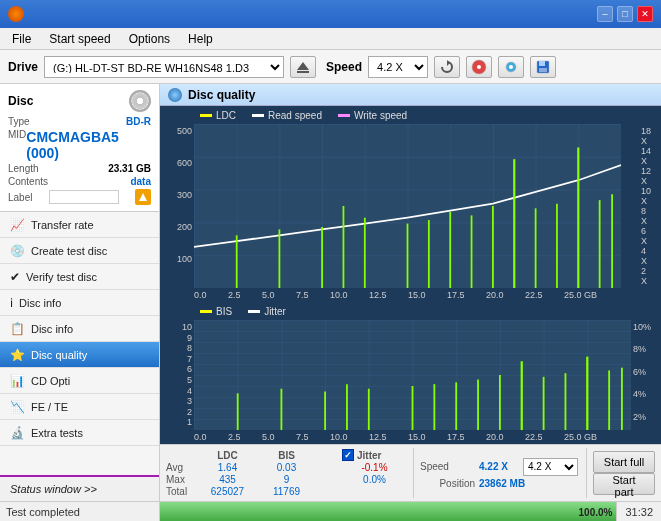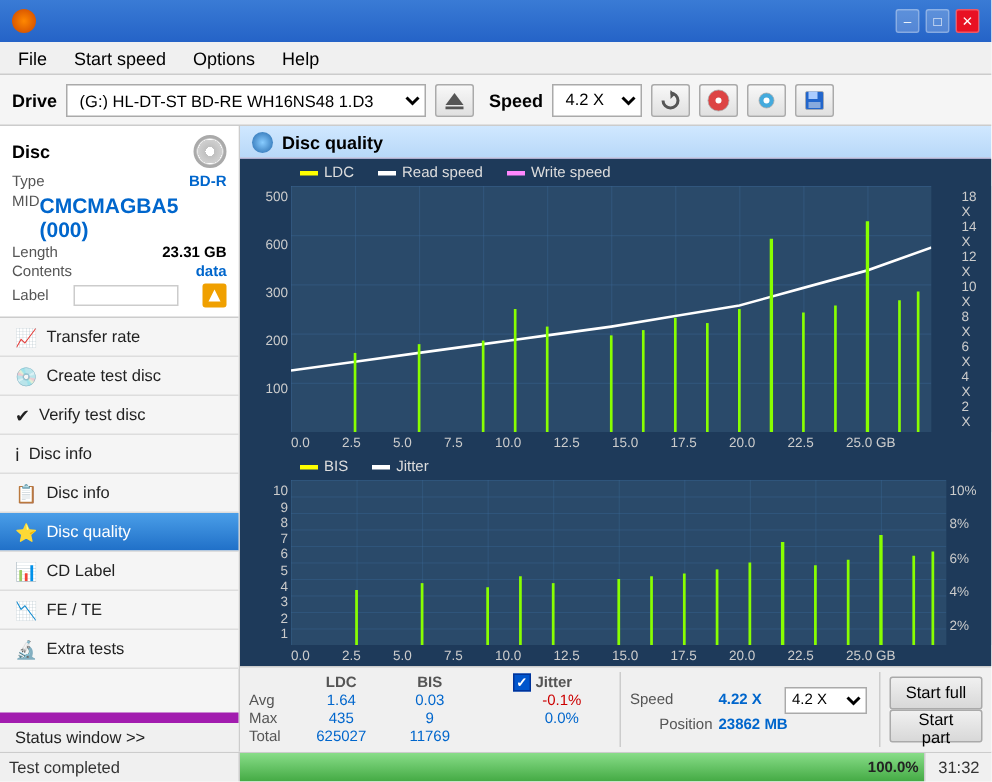--- a/index.html
+++ b/index.html
@@ -177,24 +177,25 @@
     }
     .nav-btn .nav-icon { margin-right: 6px; font-size: 12px; }
 
     
     .status-window-btn {
       height: 26px;
       display: flex;
       align-items: center;
       padding: 0 10px;
       cursor: pointer;
-      border-top: 7px solid #a21caf;
+      border-top: 2px solid #a21caf;
       font-size: 11px;
       color: #222;
       background: #f0f0f0;
+      font-style: italic;
     }
 
     
     .content-area {
       flex: 1;
       display: flex;
       flex-direction: column;
       background: white;
       overflow: hidden;
     }
@@ -407,21 +408,21 @@
       <div class="nav-btn">
         <span class="nav-icon">📋</span>
         <span>Disc info</span>
       </div>
       <div class="nav-btn active">
         <span class="nav-icon">⭐</span>
         <span>Disc quality</span>
       </div>
       <div class="nav-btn">
         <span class="nav-icon">📊</span>
-        <span>CD Label</span>
+        <span>CD Opti</span>
       </div>
       <div class="nav-btn">
         <span class="nav-icon">📉</span>
         <span>FE / TE</span>
       </div>
       <div class="nav-btn">
         <span class="nav-icon">🔬</span>
         <span>Extra tests</span>
       </div>
     </div>

